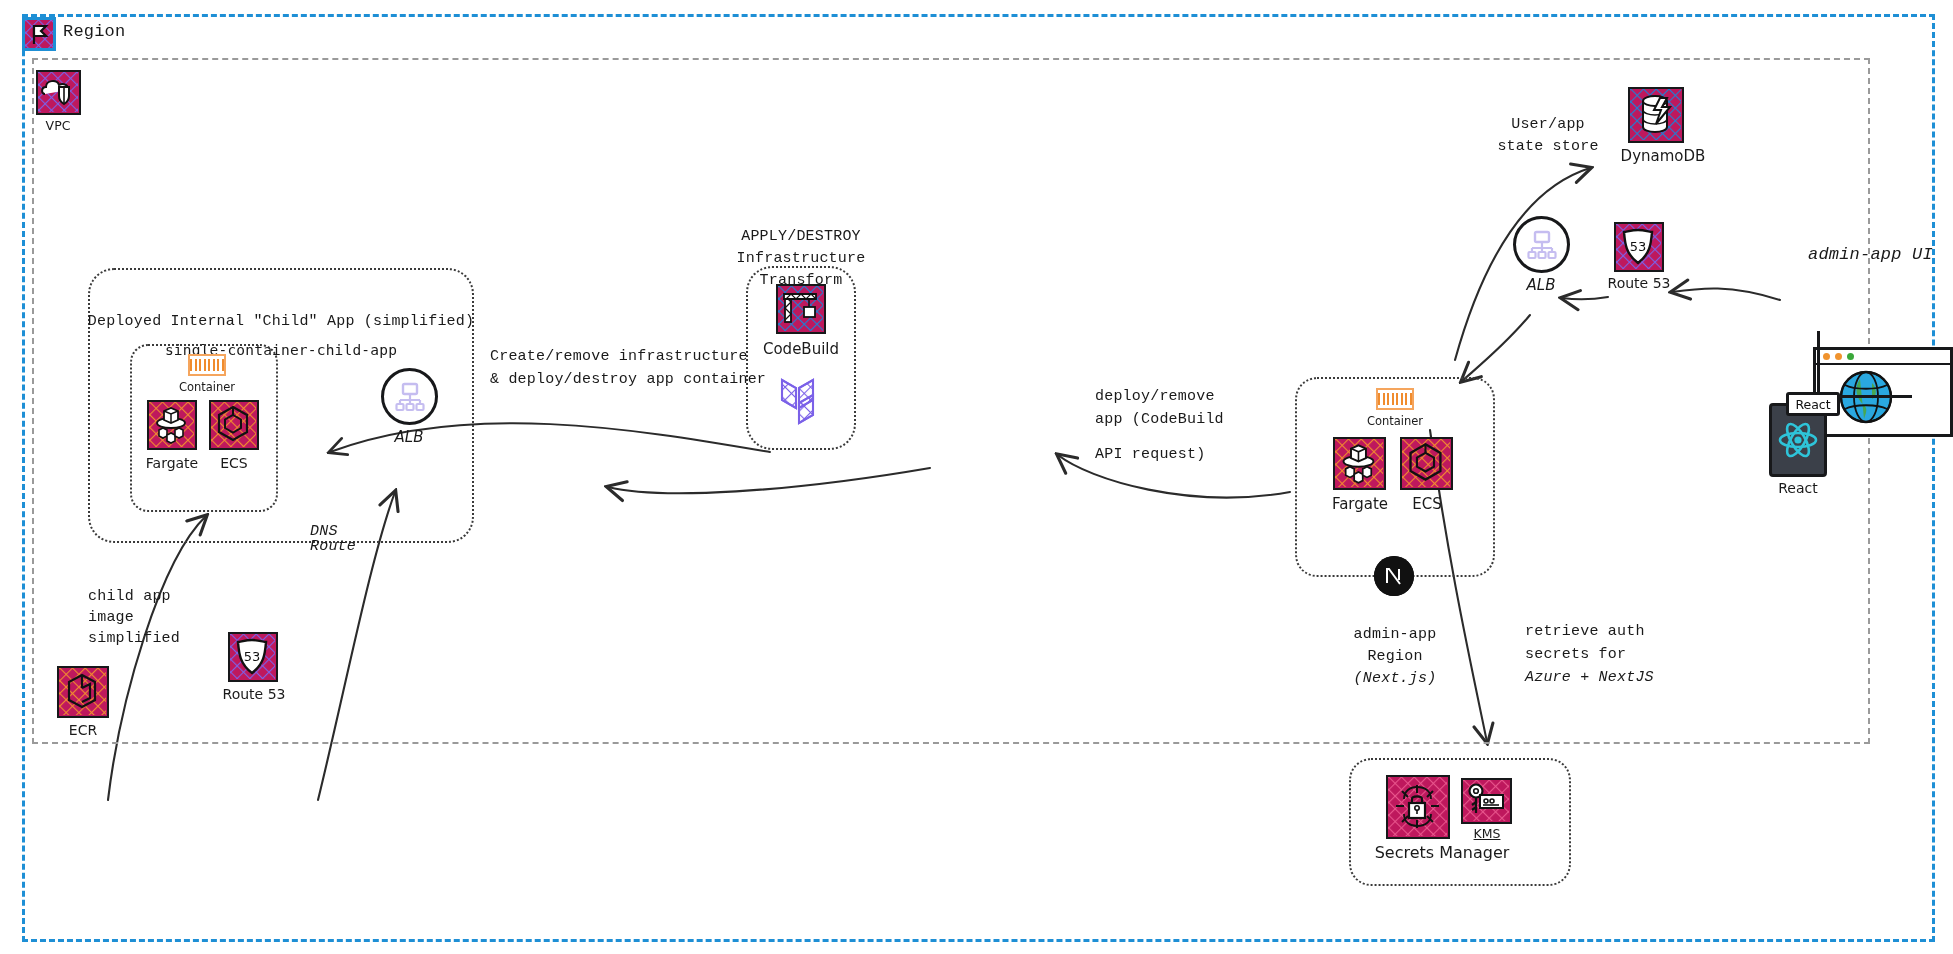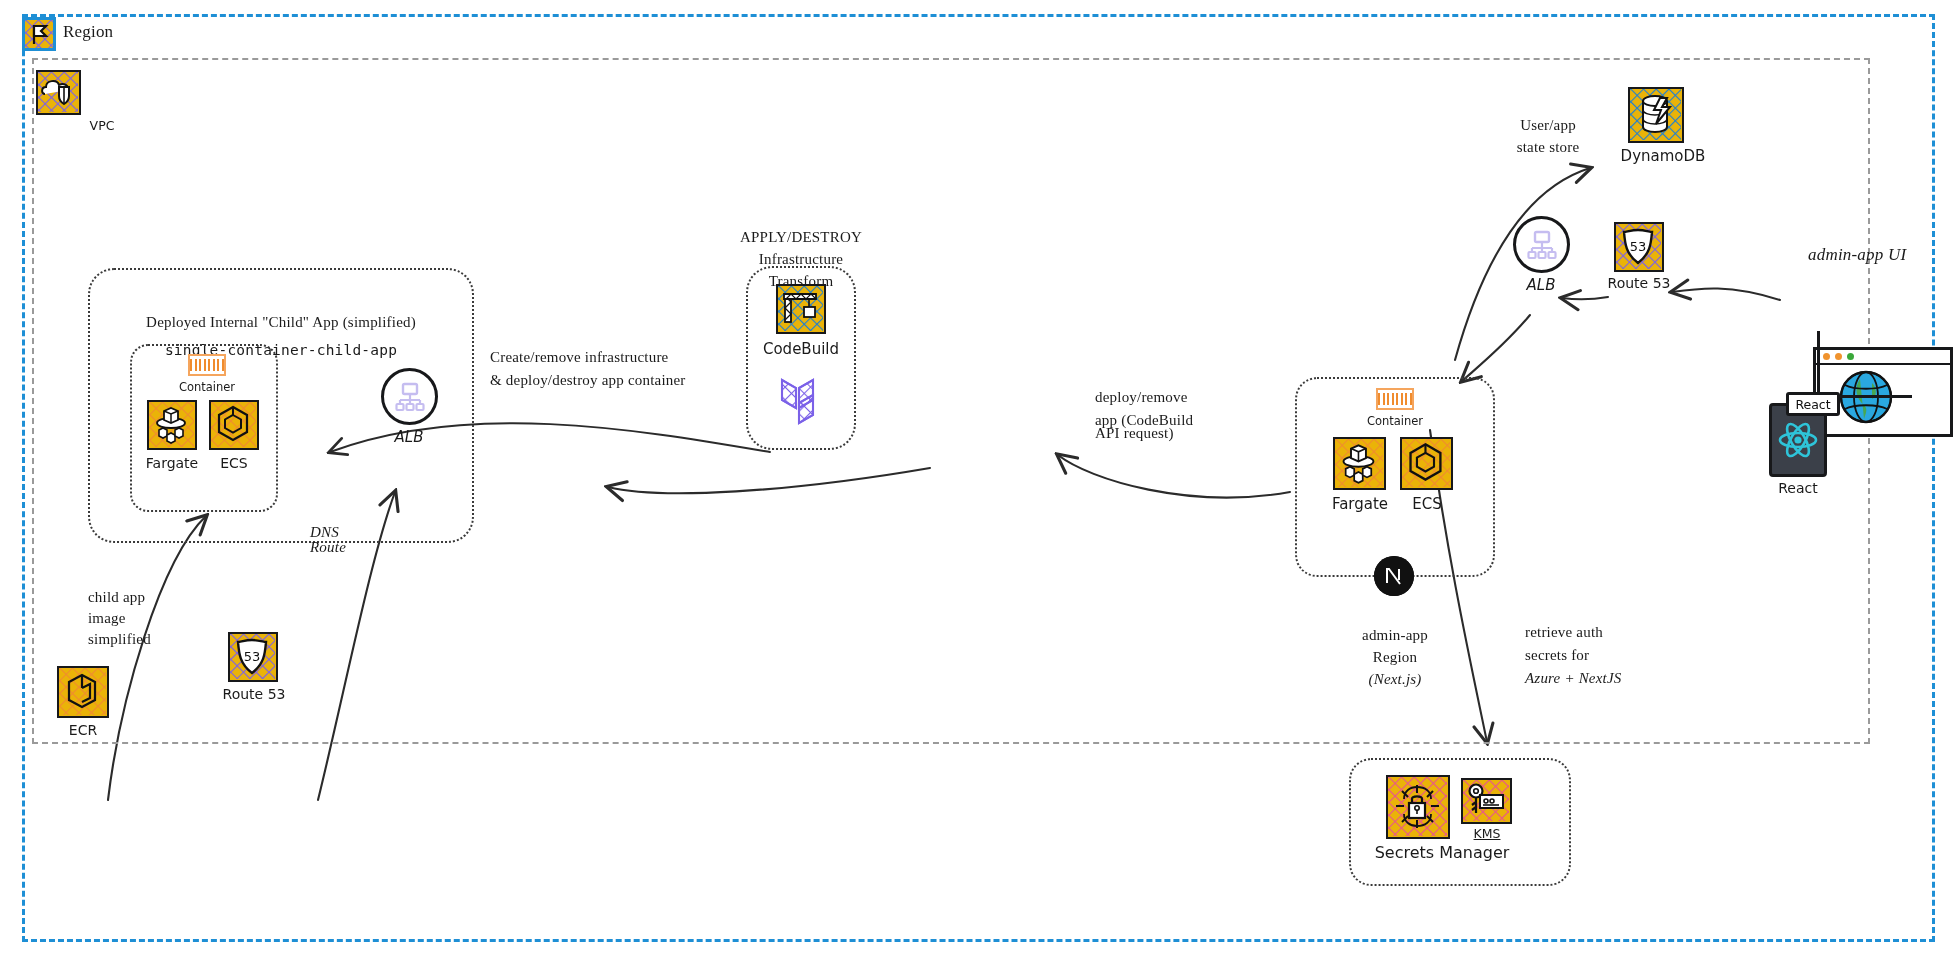--- a/index.html
+++ b/index.html
@@ -25,37 +25,37 @@
   .group-box {
     position: absolute;
     border: 2px dashed #3a3a3a;
     border-radius: 26px;
   }
   .group-box.dotted { border-style: dotted; }
 
   
   .hl {
     position: absolute;
-    font-family: Liberation Serif, serif;
+    font-family: Liberation Mono, monospace;
     color: #1a1a1a;
     white-space: pre;
     line-height: 1.22;
     letter-spacing: .2px;
   }
   .hl.it { font-style: italic; }
-  .sz12 { font-size: 12.5px; margin-left: 44px; }
+  .sz12 { font-size: 12.5px; }
   .sz15 { font-size: 15px; margin-top: 28px; }
   .sz17 { font-size: 17px; }
   .ctr { text-align: center; transform: translateX(-50%); }
 
   
   .tile {
     position: absolute;
     border: 2.5px solid #17181a;
-    background: #eab308;
+    background: #be185d;
   }
   .tile svg, .circ svg { display: block; }
   .tile .hatch, .circ .hatch { position: absolute; inset: 0; }
 
   .circ {
     position: absolute;
     border: 3px solid #17181a;
     border-radius: 50%;
     background: #fff;
     display: flex; align-items: center; justify-content: center;
@@ -346,21 +346,21 @@
       <g stroke="#7b61e8" stroke-width="2.1" fill="none">
         <path d="M4 12 L18 20 L18 40 L4 32 Z"></path>
         <path d="M21 20 L35 12 L35 32 L21 40 Z"></path>
         <path d="M21 35 L35 27 L35 47 L21 55 Z"></path>
       </g>
     </svg>
   </div>
 
   <div class="hl sz15" style="left:1095px; top:360px;">deploy/remove</div>
   <div class="hl sz15" style="left:1095px; top:383px;">app (CodeBuild</div>
-  <div class="hl sz15" style="left:1095px; top:396px;">API request)</div>
+  <div class="hl sz15" style="left:1095px; top:418px;">API request)</div>
 
   <div class="hl sz15 ctr" style="left:1548px; top:88px;">User/app</div>
   <div class="hl sz15 ctr" style="left:1548px; top:110px;">state store</div>
 
   <div class="tile" style="left:1628px; top:87px; width:56px; height:56px;">
     <svg class="hatch" width="51" height="51" viewBox="0 0 51 51">
         <rect width="51" height="51" fill="url(#hB)"></rect>
         <rect width="51" height="51" fill="url(#hB2)"></rect>
       </svg>
     <svg width="51" height="51" viewBox="0 0 51 51" style="position:relative">

